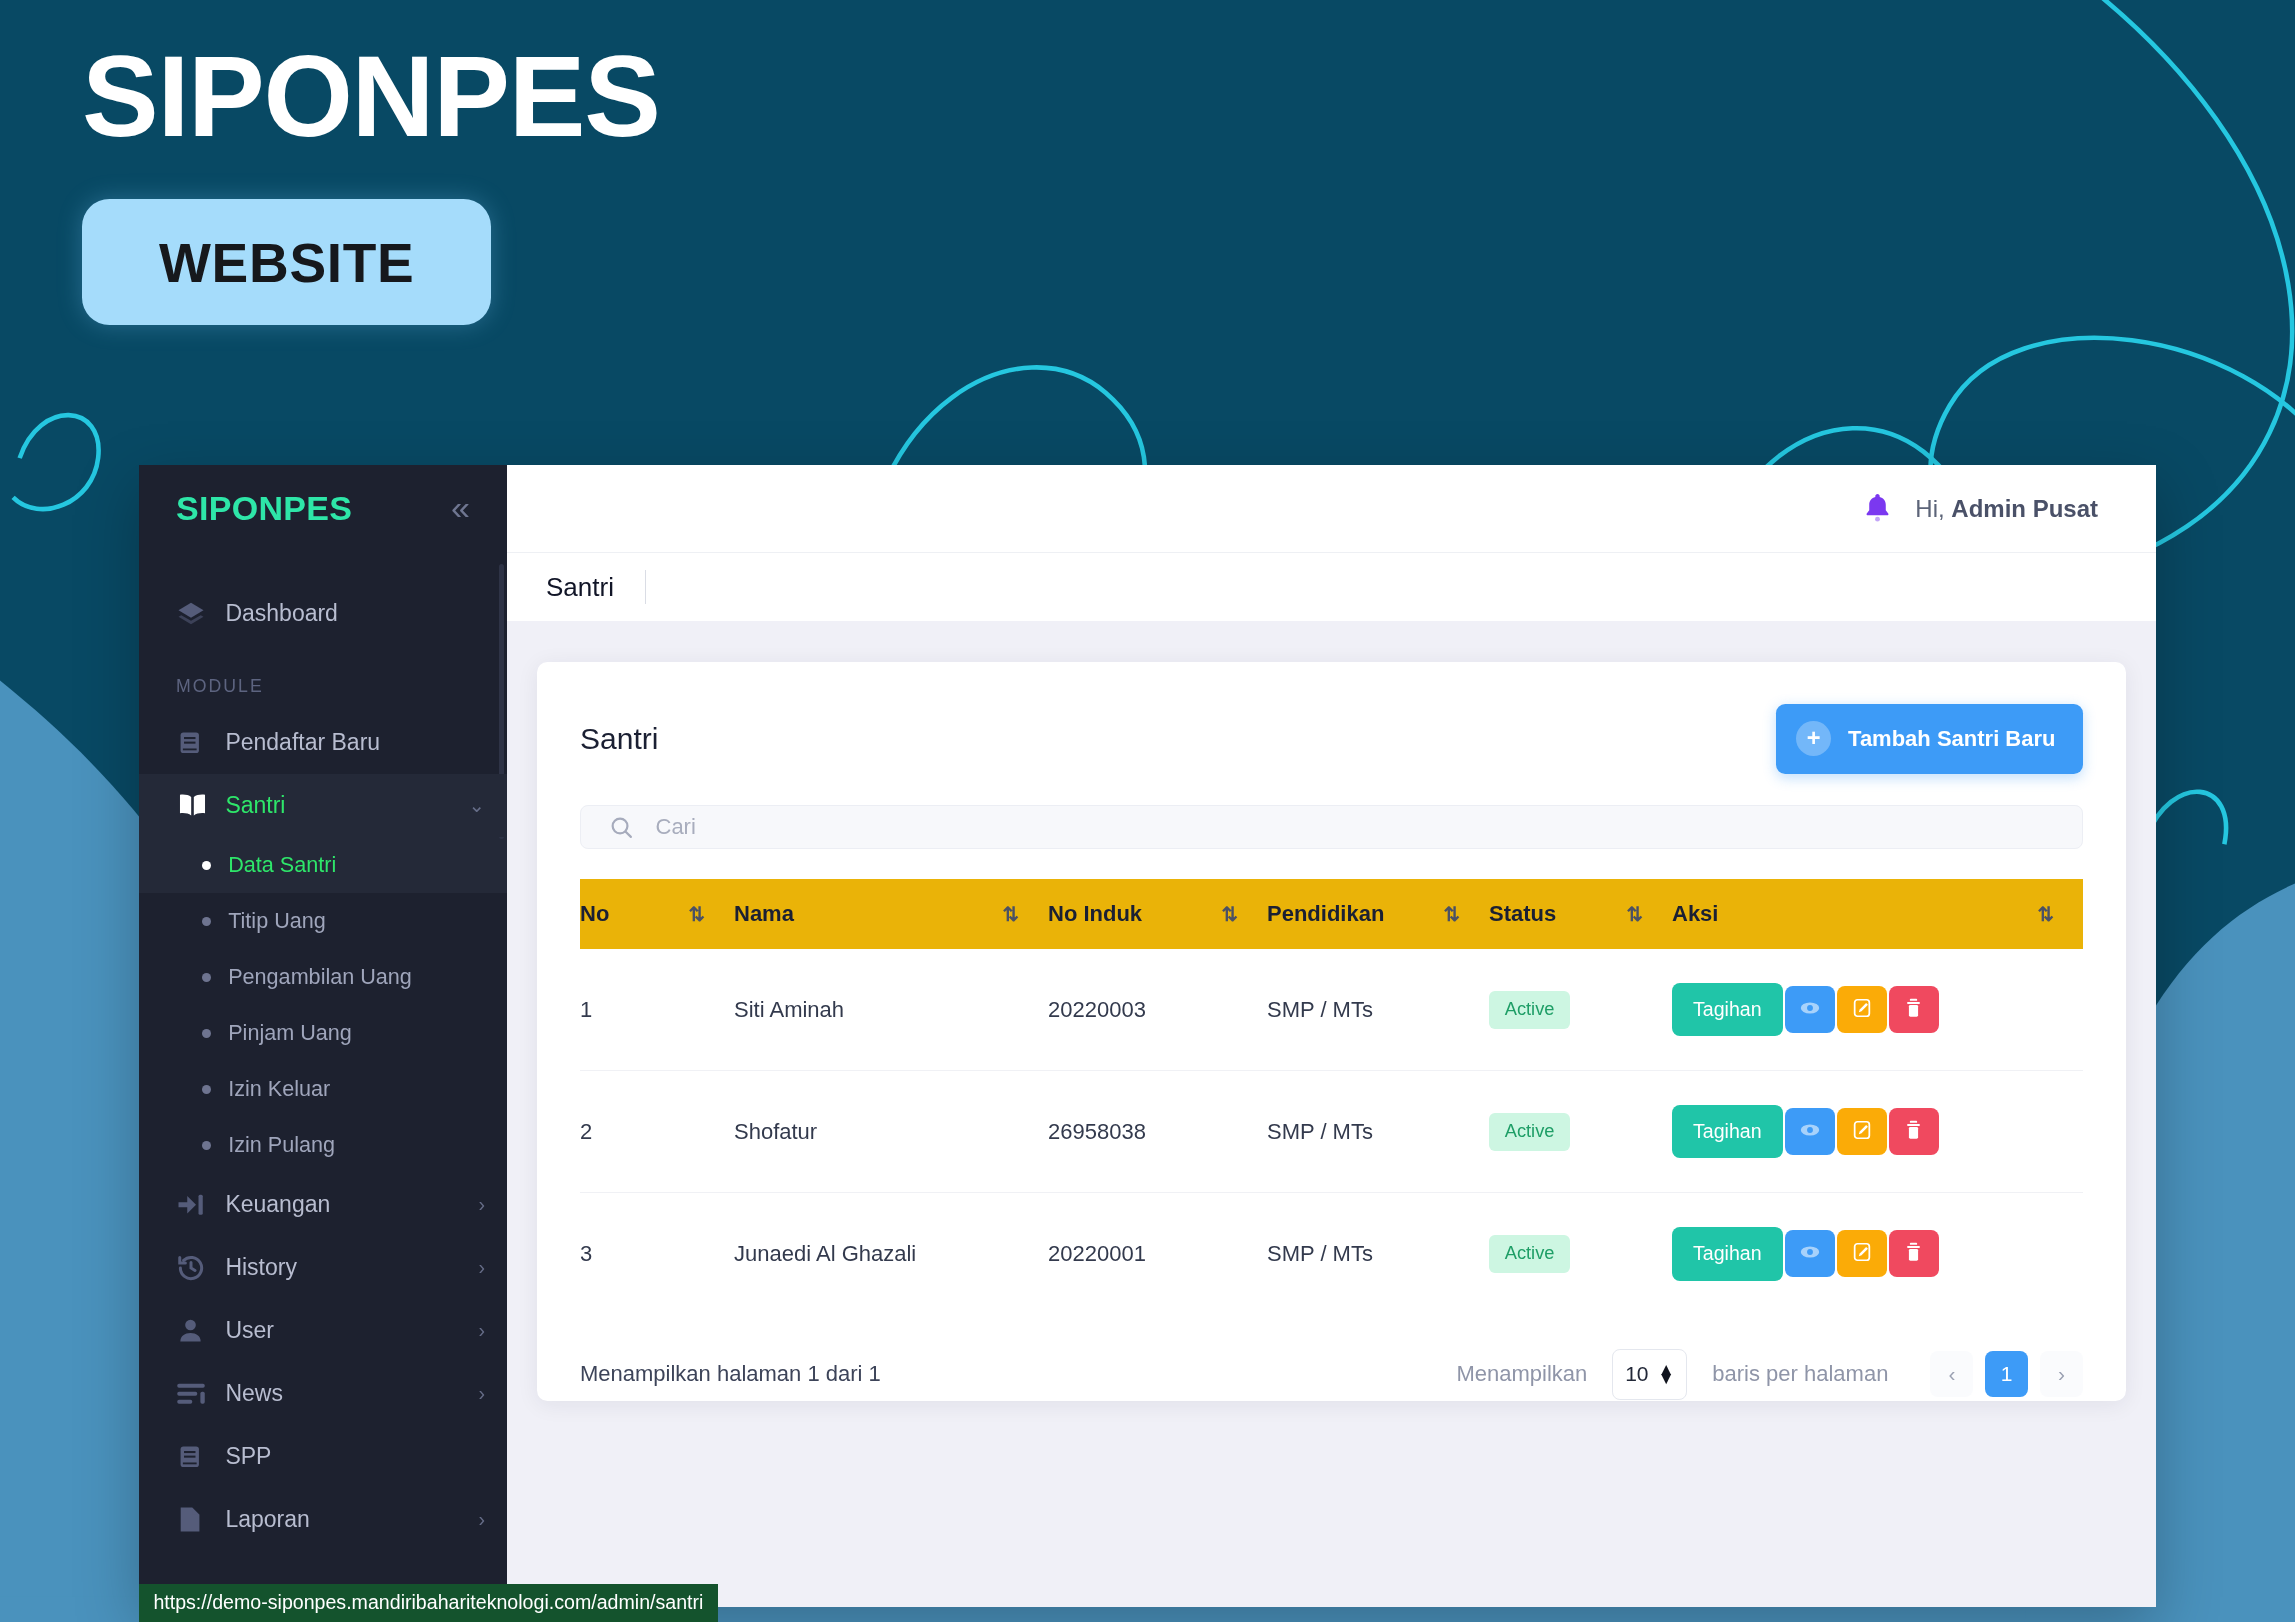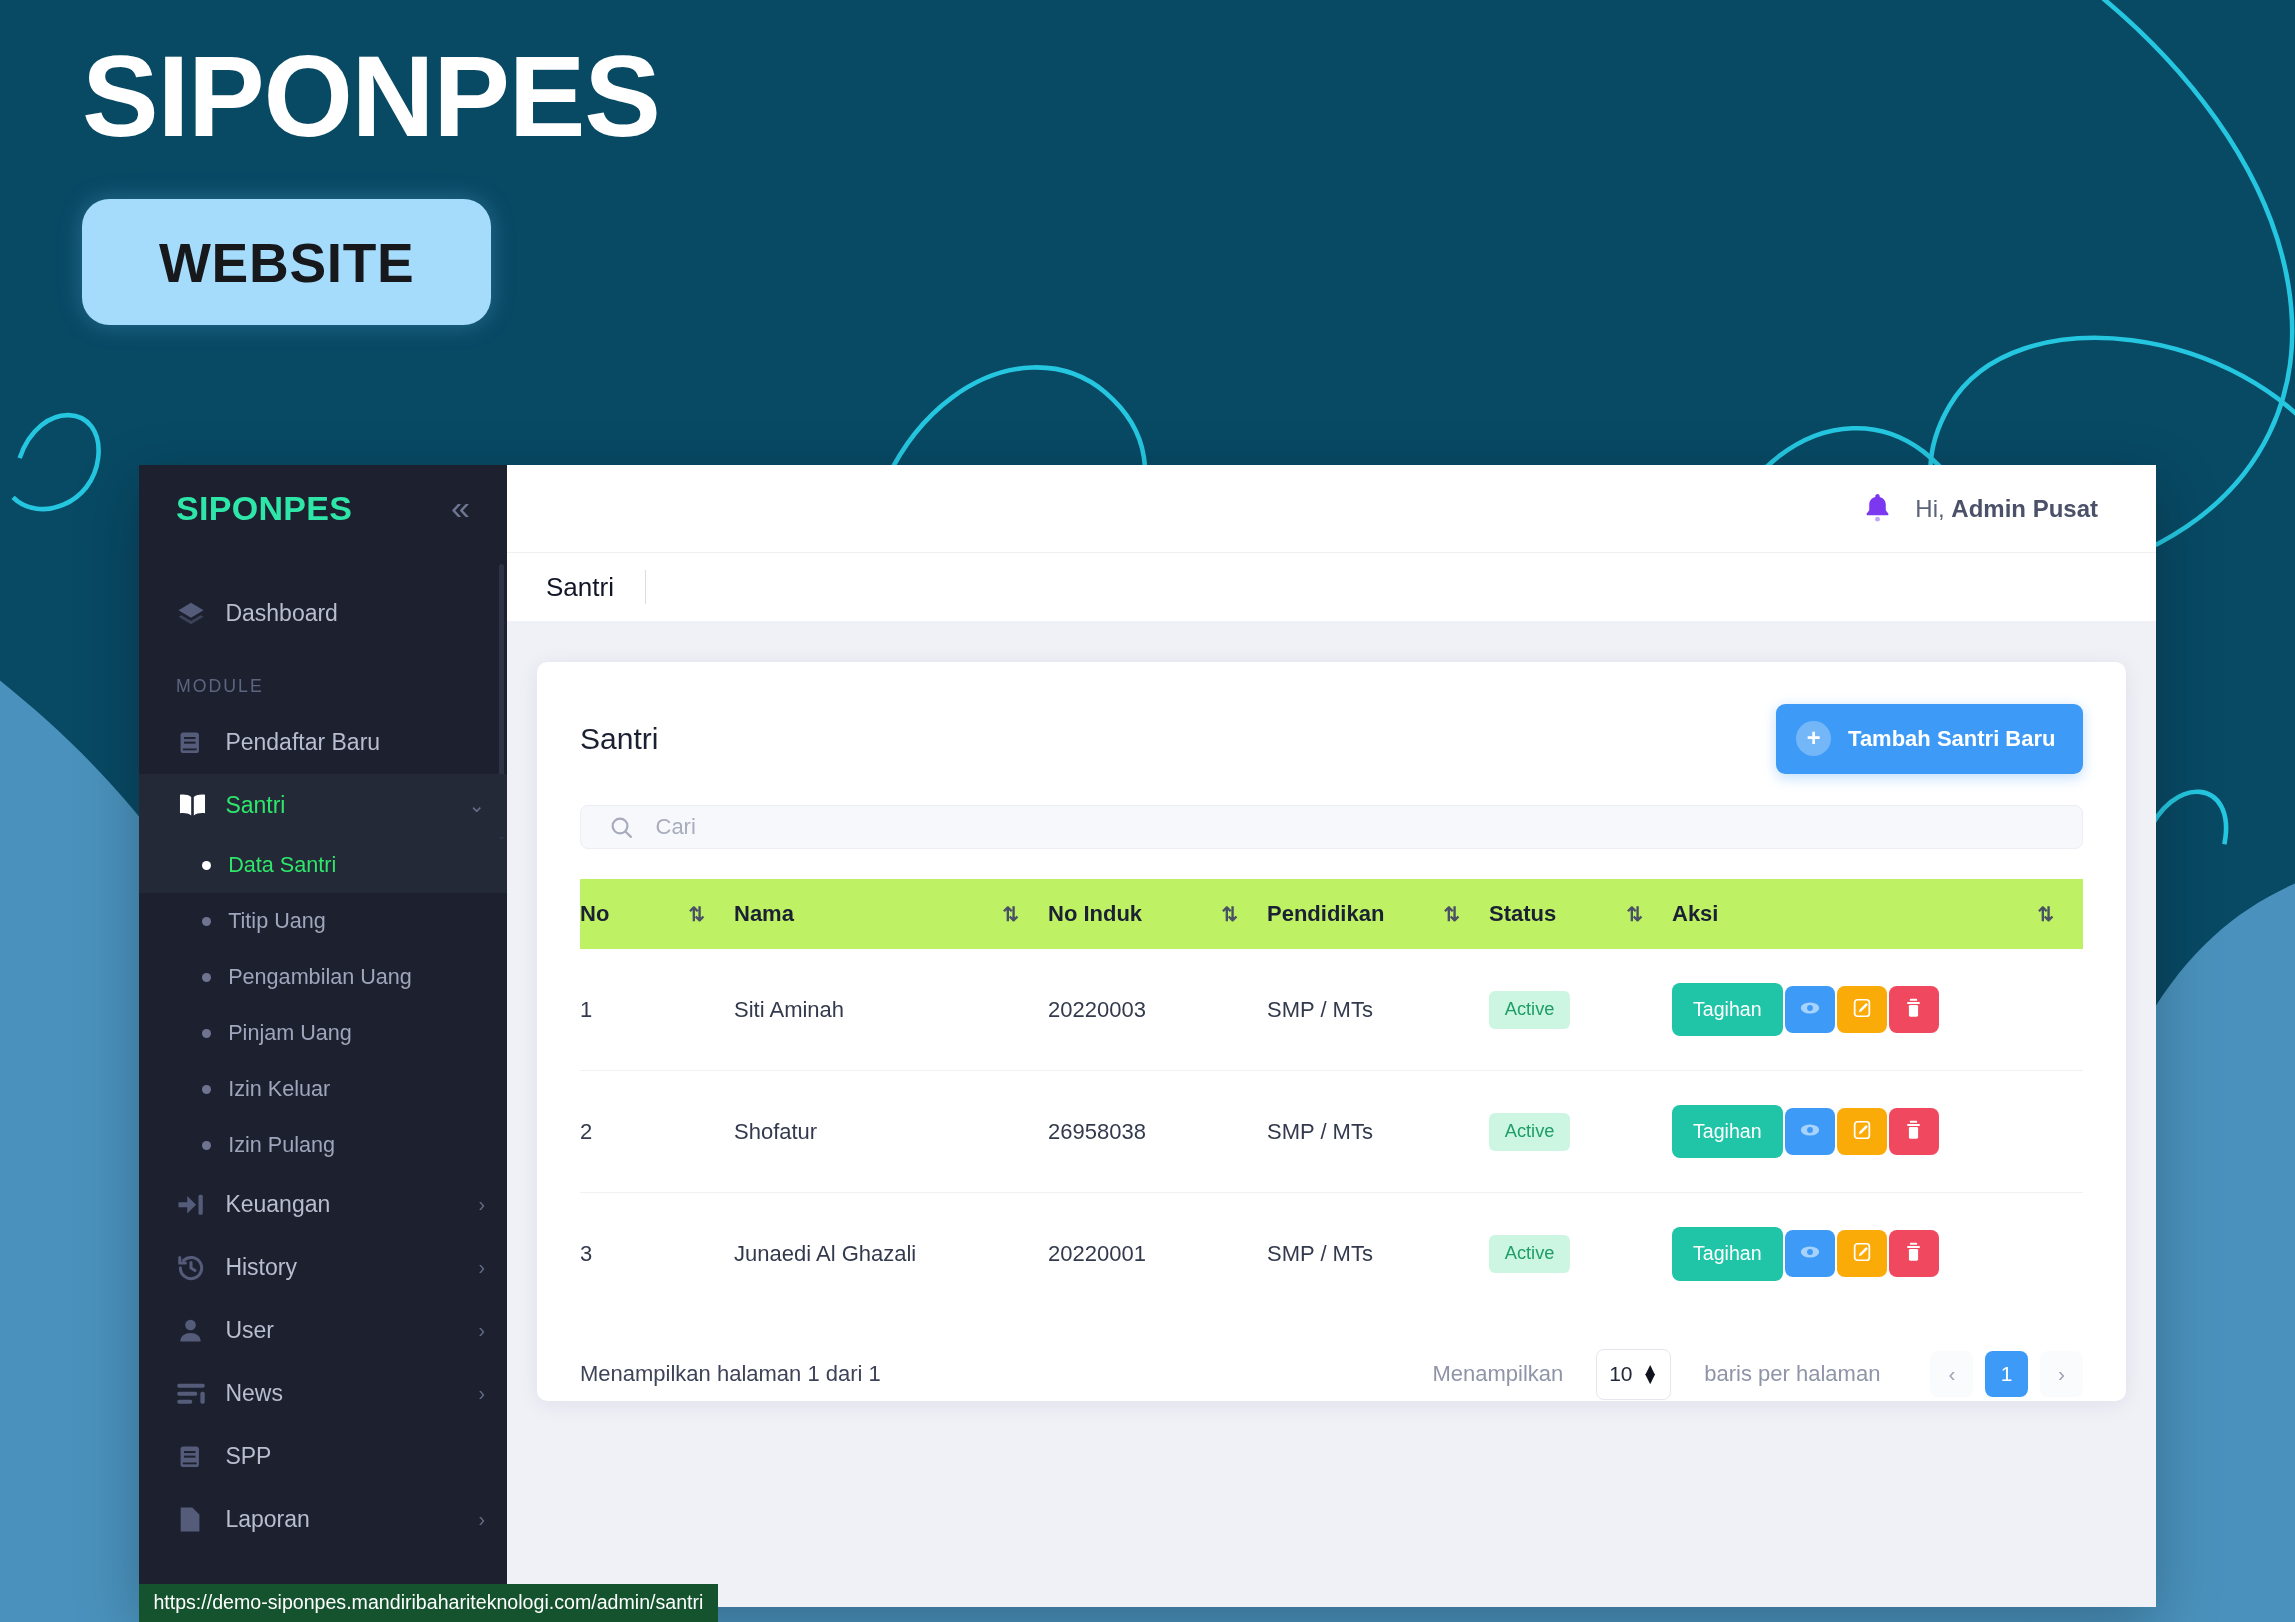--- a/index.html
+++ b/index.html
@@ -146,21 +146,21 @@
   }
   .search-ic { color:#a6abbc; display:flex; }
   .search-input {
     flex:1; border:none; background:transparent; outline:none;
     font-size:22px; color:#333; font-family:"Liberation Sans", sans-serif;
     padding-right:26px;
   }
   .search-input::placeholder { color:#a8adbd; }
 
   table.grid { width:100%; border-collapse:collapse; margin-top:30px; table-layout:fixed; }
-  table.grid thead tr { background:#bef264; }
+  table.grid thead tr { background:#eab308; }
   table.grid th {
     text-align:left; font-size:22px; color:#1b2033; font-weight:bold;
     padding:22px 0 22px 0; height:69px; vertical-align:middle;
     position:relative;
   }
   .th-inner { display:flex; align-items:center; justify-content:space-between; padding-right:29px; }
   .sort-ic { color:#4b5164; font-size:19.6px; line-height:1; }
 
   table.grid td {
     font-size:22px; color:#333a4d; padding:34px 0;
@@ -193,21 +193,21 @@
   }
   .icon-btn.view { background:#3d9bf7; }
   .icon-btn.edit { background:#fbab07; }
   .icon-btn.del  { background:#f0495f; }
 
   .table-foot {
     display:flex; align-items:center; justify-content:space-between;
     margin-top:34px;
   }
   .foot-left { font-size:22px; color:#3d4459; }
-  .foot-right { display:flex; align-items:center; gap:16px; }
+  .foot-right { display:flex; align-items:center; gap:8px; }
   .foot-txt { font-size:22px; color:#8f95a8; }
   .perpage-select {
     margin:0 17px; height:51px; min-width:71px;
     border:1.3px solid #e4e7ee; border-radius:7.9px; background:#fff;
     display:flex; align-items:center; gap:9.2px; padding:0 11.8px;
     font-size:21px; color:#222838;
   }
   .spinner { display:flex; flex-direction:column; line-height:.55; font-size:17px; color:#10131d; }
 
   .pager { display:flex; align-items:center; gap:11.8px; margin-left:34px; }

